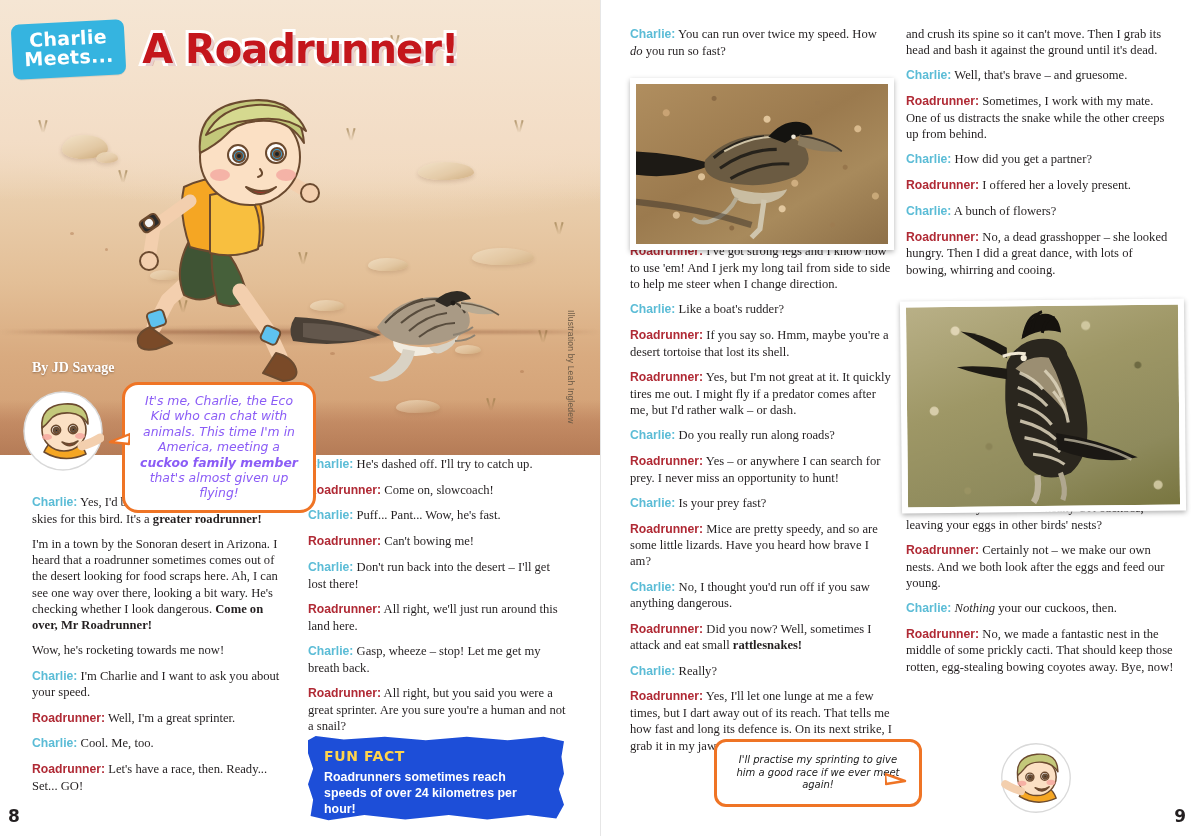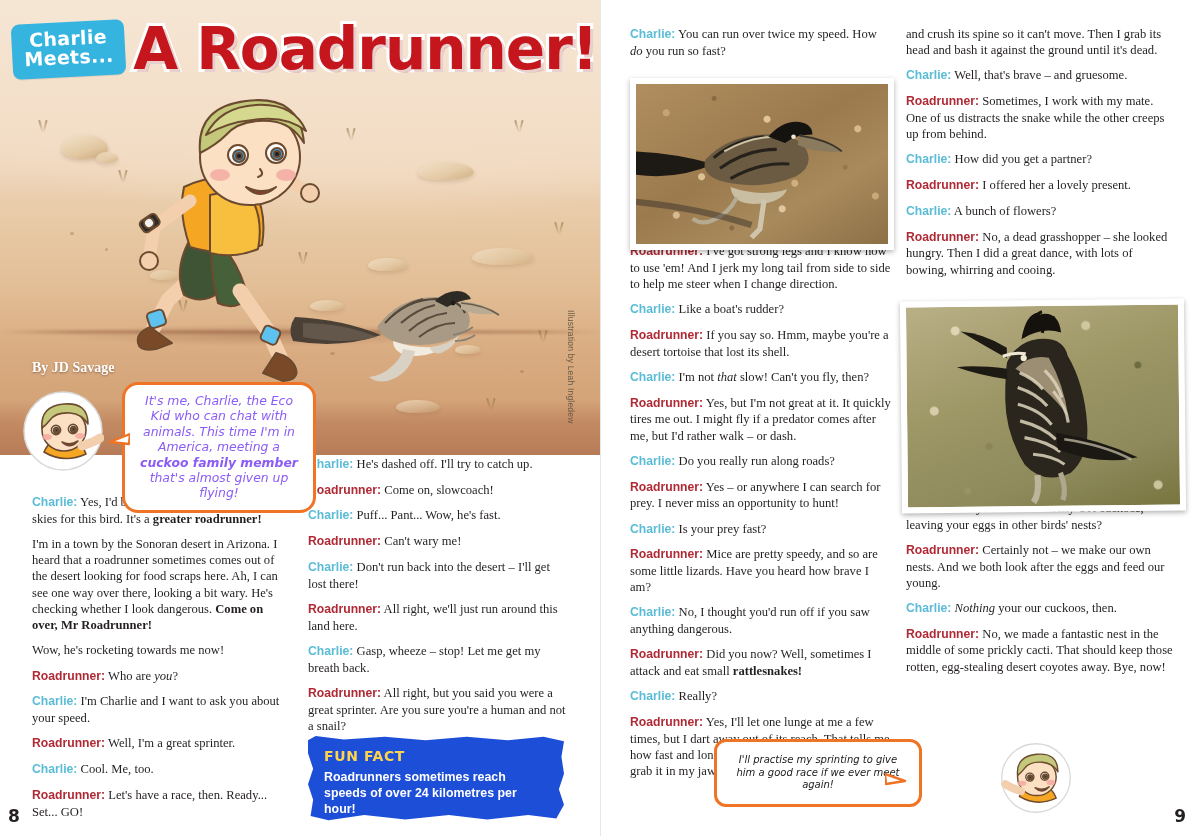--- a/index.html
+++ b/index.html
@@ -41,22 +41,22 @@
   .tuft:before{transform:rotate(-16deg);}
   .tuft:after{left:4px;transform:rotate(14deg);}
 
   
   .masthead{position:absolute;left:12px;top:22px;z-index:6;display:flex;align-items:center;}
   .charlie-meets{background:#35b4e0;color:#fff;font-weight:bold;border-radius:8px;
         padding:7px 12px 9px;line-height:1.02;font-size:19px;text-align:center;
         letter-spacing:.3px;transform:rotate(-3deg);box-shadow:0 1px 0 rgba(0,0,0,.08);
         font-family:"DejaVu Sans", sans-serif;}
   .charlie-meets span{display:block;}
-  .big-title{margin-left:8px;font-family:"DejaVu Sans", sans-serif;font-weight:bold;
-        font-size:58px;color:#c4161c;line-height:.95;letter-spacing:-1px;
+  .big-title{margin-left:17px;font-family:"DejaVu Sans", sans-serif;font-weight:bold;
+        font-size:40px;color:#c4161c;line-height:.95;letter-spacing:-1px;
         -webkit-text-stroke:6px #ffffff;paint-order:stroke fill;
         text-shadow:3px 3px 0 rgba(150,40,30,.22);}
 
   
   .boy{position:absolute;left:110px;top:95px;width:230px;height:290px;z-index:4;}
   .rr-ill{position:absolute;left:285px;top:265px;width:250px;height:130px;z-index:3;}
 
   .byline{position:absolute;left:32px;top:360px;color:#ffffff;font-weight:bold;
         font-size:14px;z-index:6;font-family:"Liberation Serif", serif;
         text-shadow:0 1px 2px rgba(90,60,40,.55);}
@@ -287,32 +287,31 @@
       <span>It's me, Charlie, the Eco Kid who can chat with animals. This time I'm in America, meeting a </span><b>cuckoo family member</b><span> that's almost given up flying!</span>
     </div>
     <svg class="bubble-tail" viewBox="0 0 22 14">
       <path d="M22 2 L2 10 L21 12 Z" fill="#fff" stroke="#ef7425" stroke-width="2.4" stroke-linejoin="round"></path>
     </svg>
 
     <div class="col l-col1">
       <p><span class="spk-c">Charlie:</span> <span>Yes, I'd be wasting my time scanning the skies for this bird. It's a </span><span class="b">greater roadrunner!</span></p>
       <p><span>I'm in a town by the Sonoran desert in Arizona. I heard that a roadrunner sometimes comes out of the desert looking for food scraps here. Ah, I can see one way over there, looking a bit wary. He's checking whether I look dangerous. </span><span class="b">Come on over, Mr Roadrunner!</span></p>
       <p><span>Wow, he's rocketing towards me now!</span></p>
-      <p><span class="spk-r">Roadrunner:</span> <span>Who are </span><span class="i">you</span><span>?</span></p>
       <p><span class="spk-c">Charlie:</span> <span>I'm Charlie and I want to ask you about your speed.</span></p>
       <p><span class="spk-r">Roadrunner:</span> <span>Well, I'm a great sprinter.</span></p>
       <p><span class="spk-c">Charlie:</span> <span>Cool. Me, too.</span></p>
       <p><span class="spk-r">Roadrunner:</span> <span>Let's have a race, then. Ready... Set... GO!</span></p>
     </div>
 
     <div class="col l-col2">
       <p><span class="spk-c">Charlie:</span> <span>He's dashed off. I'll try to catch up.</span></p>
       <p><span class="spk-r">Roadrunner:</span> <span>Come on, slowcoach!</span></p>
       <p><span class="spk-c">Charlie:</span> <span>Puff... Pant... Wow, he's fast.</span></p>
-      <p><span class="spk-r">Roadrunner:</span> <span>Can't wary me!</span></p>
+      <p><span class="spk-r">Roadrunner:</span> <span>Can't bowing me!</span></p>
       <p><span class="spk-c">Charlie:</span> <span>Don't run back into the desert – I'll get lost there!</span></p>
       <p><span class="spk-r">Roadrunner:</span> <span>All right, we'll just run around this land here.</span></p>
       <p><span class="spk-c">Charlie:</span> <span>Gasp, wheeze – stop! Let me get my breath back.</span></p>
       <p><span class="spk-r">Roadrunner:</span> <span>All right, but you said you were a great sprinter. Are you sure you're a human and not a snail?</span></p>
     </div>
 
     <div class="funfact">
       <div class="funfact-title">FUN FACT</div>
       <div class="funfact-body">Roadrunners sometimes reach speeds of over 24 kilometres per hour!</div>
     </div>
@@ -323,21 +322,20 @@
   <div class="gutter"></div>
 
   <div class="page-right">
 
     <div class="col r-col1">
       <p><span class="spk-c">Charlie:</span> <span>You can run over twice my speed. How </span><span class="i">do</span><span> you run so fast?</span></p>
       <div style="height:175px"></div>
       <p><span class="spk-r">Roadrunner:</span> <span>I've got strong legs and I know how to use 'em! And I jerk my long tail from side to side to help me steer when I change direction.</span></p>
       <p><span class="spk-c">Charlie:</span> <span>Like a boat's rudder?</span></p>
       <p><span class="spk-r">Roadrunner:</span> <span>If you say so. Hmm, maybe you're a desert tortoise that lost its shell.</span></p>
-      <p><span class="spk-c">Charlie:</span> <span>I'm not </span><span class="i">that</span><span> slow! Can't you fly, then?</span></p>
       <p><span class="spk-r">Roadrunner:</span> <span>Yes, but I'm not great at it. It quickly tires me out. I might fly if a predator comes after me, but I'd rather walk – or dash.</span></p>
       <p><span class="spk-c">Charlie:</span> <span>Do you really run along roads?</span></p>
       <p><span class="spk-r">Roadrunner:</span> <span>Yes – or anywhere I can search for prey. I never miss an opportunity to hunt!</span></p>
       <p><span class="spk-c">Charlie:</span> <span>Is your prey fast?</span></p>
       <p><span class="spk-r">Roadrunner:</span> <span>Mice are pretty speedy, and so are some little lizards. Have you heard how brave I am?</span></p>
       <p><span class="spk-c">Charlie:</span> <span>No, I thought you'd run off if you saw anything dangerous.</span></p>
       <p><span class="spk-r">Roadrunner:</span> <span>Did you now? Well, sometimes I attack and eat small </span><span class="b">rattlesnakes!</span></p>
       <p><span class="spk-c">Charlie:</span> <span>Really?</span></p>
       <p><span class="spk-r">Roadrunner:</span> <span>Yes, I'll let one lunge at me a few times, but I dart away out of its reach. That tells me how fast and long its defence is. On its next strike, I grab it in my jaws</span></p>
     </div>
@@ -347,21 +345,21 @@
       <p><span class="spk-c">Charlie:</span> <span>Well, that's brave – and gruesome.</span></p>
       <p><span class="spk-r">Roadrunner:</span> <span>Sometimes, I work with my mate. One of us distracts the snake while the other creeps up from behind.</span></p>
       <p><span class="spk-c">Charlie:</span> <span>How did you get a partner?</span></p>
       <p><span class="spk-r">Roadrunner:</span> <span>I offered her a lovely present.</span></p>
       <p><span class="spk-c">Charlie:</span> <span>A bunch of flowers?</span></p>
       <p><span class="spk-r">Roadrunner:</span> <span>No, a dead grasshopper – she looked hungry. Then I did a great dance, with lots of bowing, whirring and cooing.</span></p>
       <div style="height:213px"></div>
       <p><span class="spk-c">Charlie:</span> <span>Are you like our sneaky UK cuckoos, leaving your eggs in other birds' nests?</span></p>
       <p><span class="spk-r">Roadrunner:</span> <span>Certainly not – we make our own nests. And we both look after the eggs and feed our young.</span></p>
       <p><span class="spk-c">Charlie:</span> <span class="i">Nothing</span><span> your our cuckoos, then.</span></p>
-      <p><span class="spk-r">Roadrunner:</span> <span>No, we made a fantastic nest in the middle of some prickly cacti. That should keep those rotten, egg-stealing desert coyotes away. Bye, now!</span></p>
+      <p><span class="spk-r">Roadrunner:</span> <span>No, we made a fantastic nest in the middle of some prickly cacti. That should keep those rotten, egg-stealing bowing coyotes away. Bye, now!</span></p>
     </div>
 
     <div class="pgnum pg-right">9</div>
   </div>
 
   <div class="photo ph1">
     <div class="photo-inner">
       <div class="gravel"></div>
       <svg viewBox="0 0 240 148" style="position:absolute;inset:0;width:100%;height:100%;">
         <path d="M0 62 q40 2 74 12 q-36 16 -76 10 z" fill="#1d1a15"></path>

